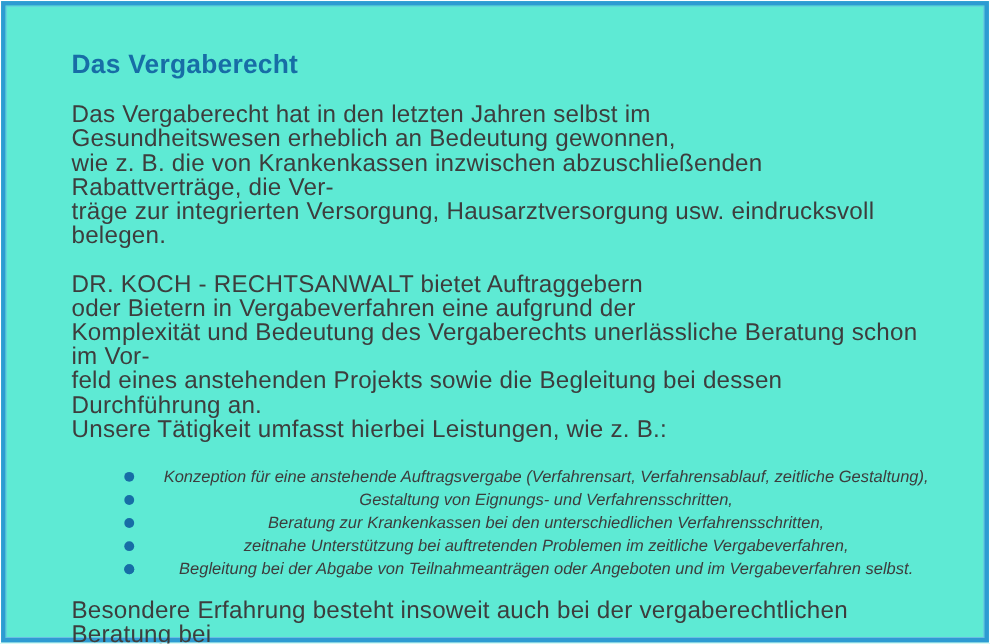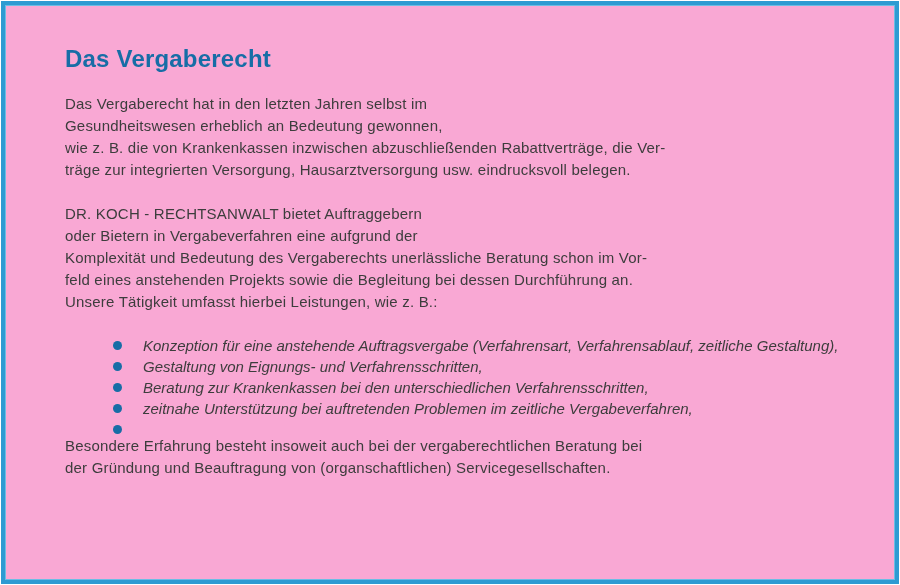--- a/index.html
+++ b/index.html
@@ -14,43 +14,44 @@
     overflow: hidden;
     font-family: "Liberation Sans", sans-serif;
   }
   .frame {
     box-sizing: border-box;
     width: 898px;
     height: 583px;
     margin: 1px;
     border: 4px solid #2e9bd2;
     box-shadow: inset 0 0 0 1px #6bbde4;
-    background: #f9a8d4;
+    background: #5eead4;
     padding: 40px 45px 0 60px;
   }
   .page-title {
     margin: 0 0 20px 0;
     font-size: 24px;
     line-height: 28px;
     font-weight: bold;
     letter-spacing: 0.2px;
     color: #176da6;
   }
   .body-par {
     margin: 0 0 22px 0;
-    font-size: 15px;
+    font-size: 22px;
     line-height: 22px;
     letter-spacing: 0.2px;
     color: #3d3d3d;
     white-space: pre-line;
   }
   .services-list {
     list-style: none;
     margin: 16px 0 0 0;
     padding: 0 0 0 48px;
+    text-align: center;
   }
   .services-list li {
     position: relative;
     padding-left: 30px;
     font-size: 15px;
     line-height: 21px;
     font-style: italic;
     color: #3d3d3d;
   }
   .bullet {
@@ -97,18 +98,22 @@
       <span class="bullet"></span>
       <span>Beratung zur Krankenkassen bei den unterschiedlichen Verfahrensschritten,</span>
     </li>
     <li>
       <span class="bullet"></span>
       <span>zeitnahe Unterstützung bei auftretenden Problemen im zeitliche Vergabeverfahren,</span>
     </li>
     <li>
       <span class="bullet"></span>
     </li>
+    <li>
+      <span class="bullet"></span>
+      <span>Begleitung bei der Abgabe von Teilnahmeanträgen oder Angeboten und im Vergabeverfahren selbst.</span>
+    </li>
   </ul>
 
   <p class="body-par closing">Besondere Erfahrung besteht insoweit auch bei der vergaberechtlichen Beratung bei
 der Gründung und Beauftragung von (organschaftlichen) Servicegesellschaften.</p>
 
 </div>
 
 </body></html>

